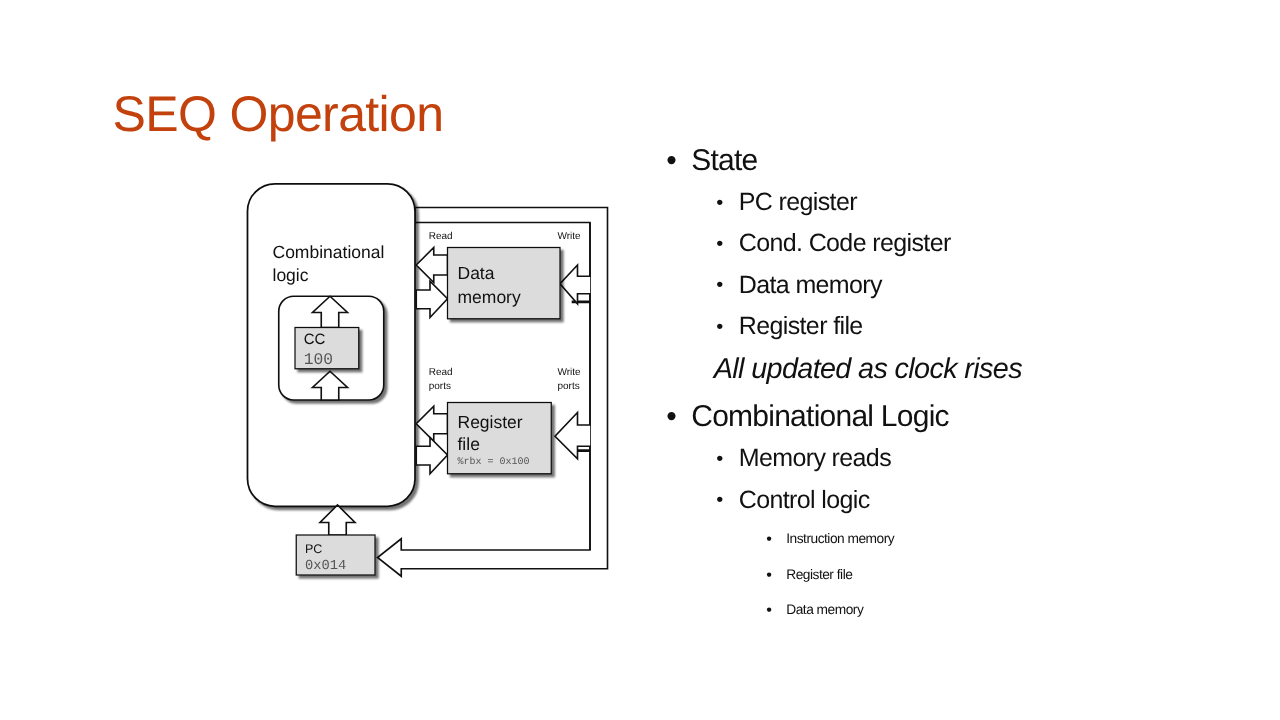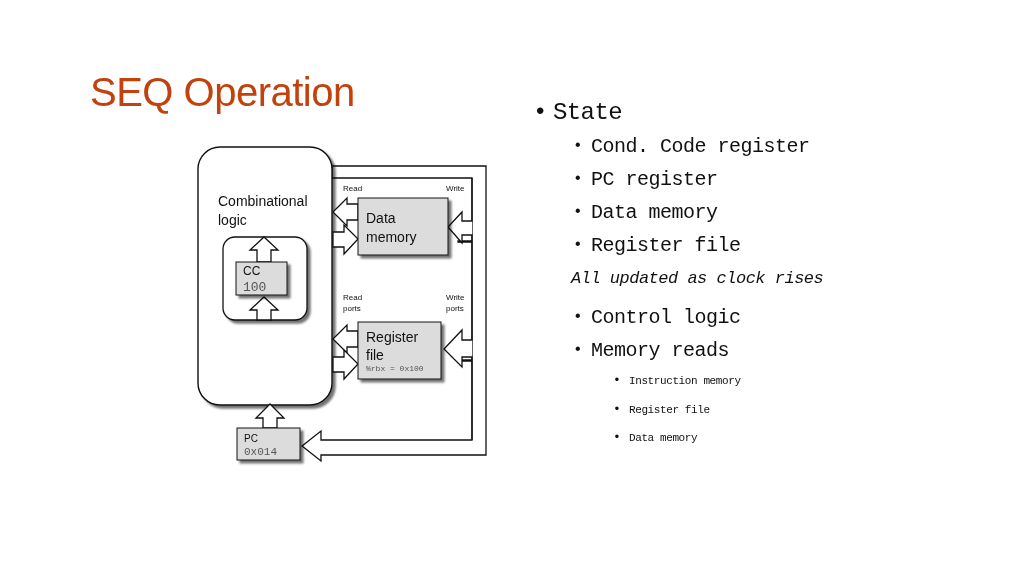--- a/index.html
+++ b/index.html
@@ -1,26 +1,26 @@
 <!DOCTYPE html>
 <html><head>
 <meta charset="utf-8">
 <style>
   html, body { margin: 0; padding: 0; background: #ffffff; }
   body { width: 1024px; height: 576px; position: relative; overflow: hidden; font-family: "DejaVu Sans", sans-serif; color: #111; }
   .title { position: absolute; left: 78px; top: 58px; font-family: "Liberation Sans", sans-serif; font-size: 40px; font-weight: normal; letter-spacing: -0.5px; color: #c2410c; margin: 12px; }
   svg.diagram { position: absolute; left: 0; top: 0; }
-  .bullets { position: absolute; left: 533px; top: 96px; font-family: Liberation Mono, monospace; }
+  .bullets { position: absolute; left: 533px; top: 112px; font-family: Liberation Sans, sans-serif; }
   .b1 { font-size: 24px; line-height: 34px; position: relative; padding-left: 20px; letter-spacing: -0.6px; }
   .b1::before { content: "•"; position: absolute; left: 0; top: 0; }
   .b2 { font-size: 20px; line-height: 33px; position: relative; padding-left: 58px; letter-spacing: -0.5px; }
   .b2::before { content: "•"; position: absolute; left: 40px; top: 0; font-size: 16px; }
   .b3 { font-size: 11px; line-height: 28.5px; position: relative; padding-left: 96px; letter-spacing: -0.4px; }
   .b3::before { content: "•"; position: absolute; left: 80px; top: 0; font-size: 13px; }
-  .note { font-size: 17px; line-height: 33px; padding-left: 38px; font-style: italic; letter-spacing: -0.5px; }
+  .note { font-size: 23px; line-height: 33px; padding-left: 38px; font-style: italic; letter-spacing: -0.5px; }
   .gap { height: 6px; }
   .dtext { font-family: "Liberation Sans", sans-serif; fill: #111; }
   .mono { font-family: "Liberation Mono", monospace; fill: #555; }
 </style>
 </head>
 <body>
 
 <h1 class="title">SEQ Operation</h1>
 
 <svg class="diagram" width="1024" height="576" viewBox="0 0 1024 576">
@@ -84,24 +84,25 @@
   <text class="mono" x="366" y="371" font-size="8">%rbx = 0x100</text>
 
   <path d="M263,428 L263,418 L256,418 L270,404 L284,418 L277,418 L277,428 Z" fill="#fff" stroke="#111" stroke-width="1.3"></path>
   <rect x="237" y="428" width="63" height="32" fill="#dcdcdc" stroke="#111" stroke-width="1" filter="url(#sh)"></rect>
   <text class="dtext" x="244" y="442" font-size="10">PC</text>
   <text class="mono" x="244" y="455" font-size="11">0x014</text>
 </svg>
 
 <div class="bullets">
   <div class="b1">State</div>
+  <div class="b2">PC register</div>
   <div class="b2">Cond. Code register</div>
-  <div class="b2">PC register</div>
   <div class="b2">Data memory</div>
   <div class="b2">Register file</div>
   <div class="note">All updated as clock rises</div>
   <div class="gap"></div>
+  <div class="b1">Combinational Logic</div>
+  <div class="b2">Memory reads</div>
   <div class="b2">Control logic</div>
-  <div class="b2">Memory reads</div>
   <div class="b3">Instruction memory</div>
   <div class="b3">Register file</div>
   <div class="b3">Data memory</div>
 </div>
 
 </body></html>

